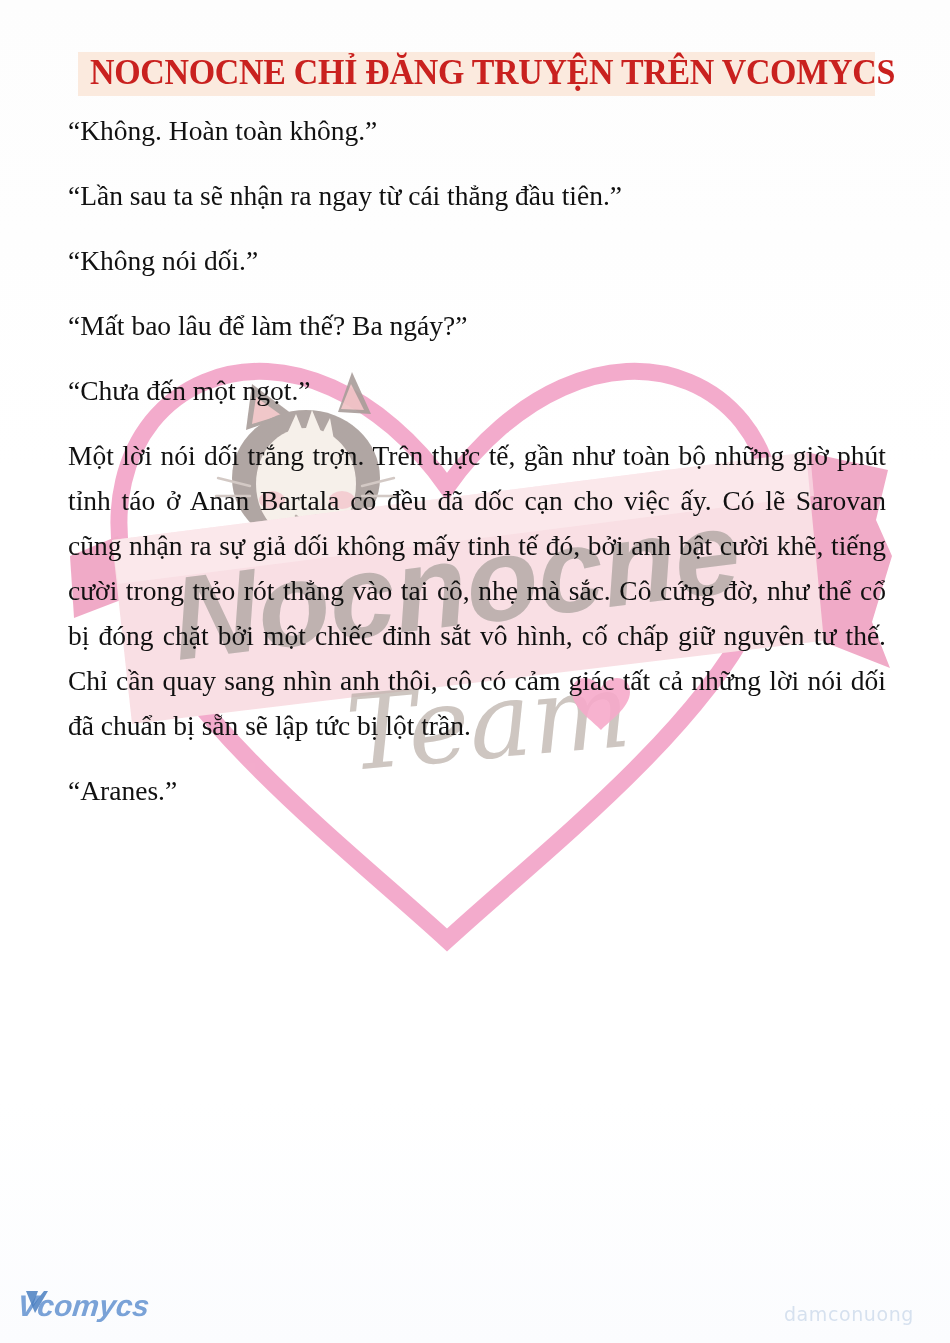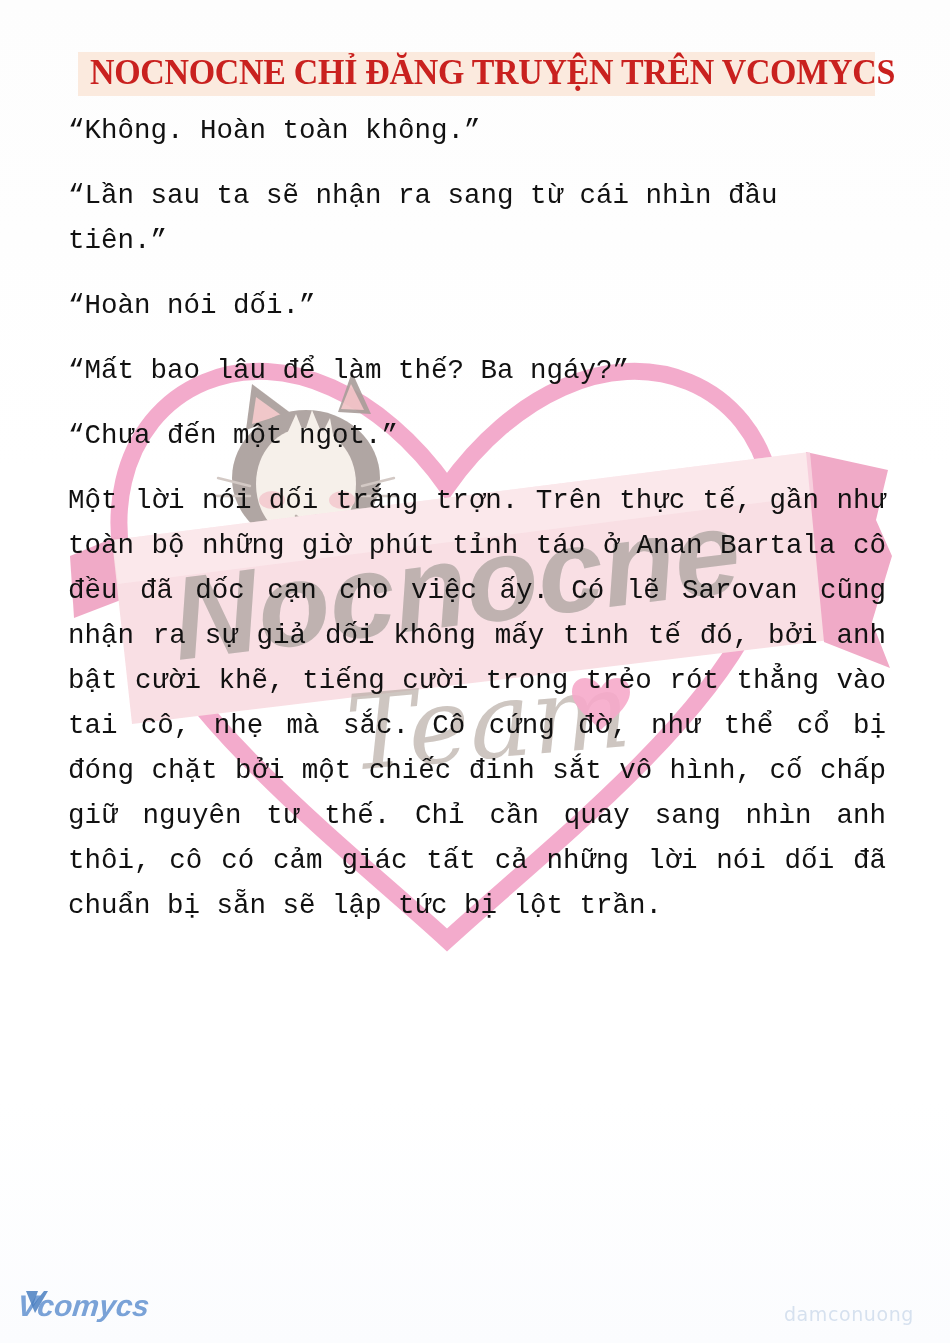--- a/index.html
+++ b/index.html
@@ -59,21 +59,21 @@
   
   #content {
     position: absolute;
     left: 68px;
     top: 108px;
     width: 818px;
     z-index: 3;
   }
   .para {
     color: #111111;
-    font-family: Liberation Mono, monospace;
+    font-family: Liberation Serif, serif;
     font-size: 27.5px;
     line-height: 45px;
     text-align: justify;
     text-justify: inter-word;
     margin: 0 0 20px 0;
     text-rendering: optimizeLegibility;
   }
   .para.short { text-align: left; }
 
   
@@ -178,25 +178,26 @@
                C 608 722, 630 708, 630 692
                C 630 674, 608 674, 601 688 Z" fill="#f6a8c9" opacity="0.9"></path>
     </g>
   </svg>
 
   <div id="header-band"></div>
   <div id="header-title">NOCNOCNE CHỈ ĐĂNG TRUYỆN TRÊN VCOMYCS</div>
 
   <div id="content">
     <p class="para short">“Không. Hoàn toàn không.”</p>
-    <p class="para short">“Lần sau ta sẽ nhận ra sang từ cái nhìn đầu tiên.”</p>
-    <p class="para short">“Hoàn nói dối.”</p>
+    <p class="para short">“Lần sau ta sẽ nhận ra ngay từ cái thẳng đầu tiên.”</p>
+    <p class="para short">“Không nói dối.”</p>
     <p class="para short">“Mất bao lâu để làm thế? Ba ngáy?”</p>
     <p class="para short">“Chưa đến một ngọt.”</p>
     <p class="para">Một lời nói dối trắng trợn. Trên thực tế, gần như toàn bộ những giờ phút tỉnh táo ở Anan Bartala cô đều đã dốc cạn cho việc ấy. Có lẽ Sarovan cũng nhận ra sự giả dối không mấy tinh tế đó, bởi anh bật cười khẽ, tiếng cười trong trẻo rót thẳng vào tai cô, nhẹ mà sắc. Cô cứng đờ, như thể cổ bị đóng chặt bởi một chiếc đinh sắt vô hình, cố chấp giữ nguyên tư thế. Chỉ cần quay sang nhìn anh thôi, cô có cảm giác tất cả những lời nói dối đã chuẩn bị sẵn sẽ lập tức bị lột trần.</p>
+    <p class="para short">“Aranes.”</p>
   </div>
 
   <svg id="vcomycs-logo" viewBox="0 0 148 46" xmlns="http://www.w3.org/2000/svg">
     <text x="2" y="33" font-family="Liberation Sans, DejaVu Sans, sans-serif" font-size="30" font-weight="bold" font-style="italic" fill="#6f9bd4" opacity="0.92" transform="skewX(-6)">Vcomycs</text>
     <path d="M 8 8 L 20 8 L 15 22 L 26 8 L 30 8 L 17 30 Z" fill="#4a7fc1" opacity="0.85"></path>
   </svg>
 
   <div id="damconuong">damconuong</div>
 
 </div>

